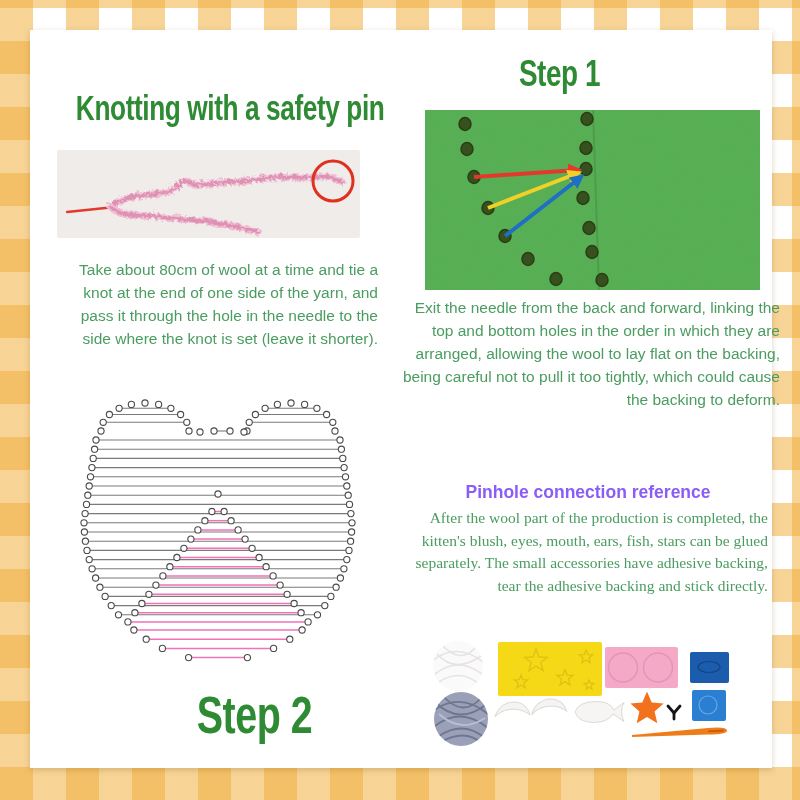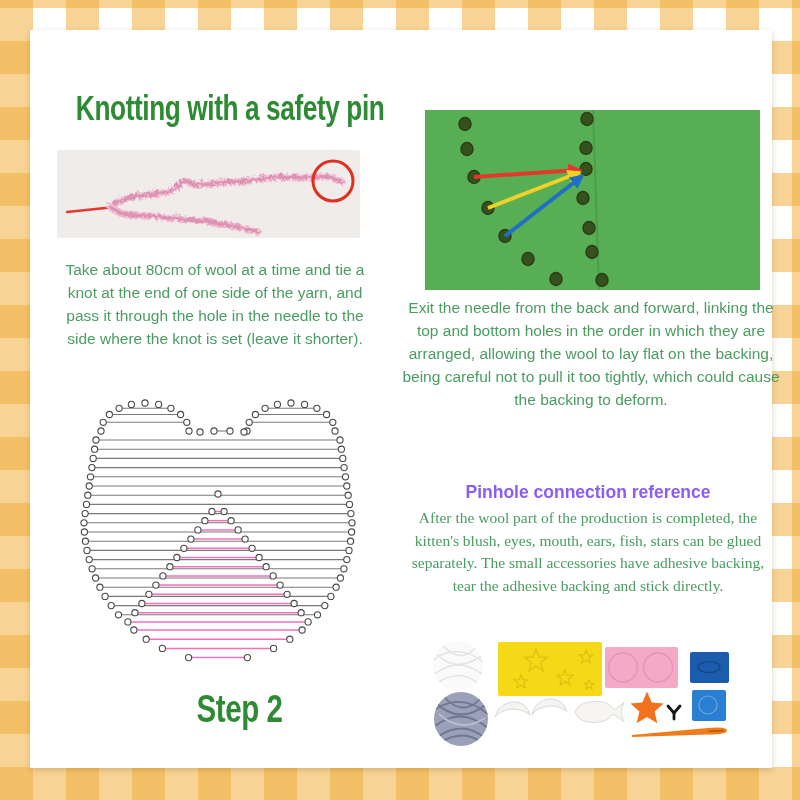--- a/index.html
+++ b/index.html
@@ -9,22 +9,22 @@
       repeating-linear-gradient(90deg, rgba(241,176,64,.55) 0 33px, rgba(255,255,255,0) 33px 66px),
       repeating-linear-gradient(0deg, rgba(241,176,64,.55) 0 33px, rgba(255,255,255,0) 33px 66px),
       #fff;}
   .card{position:absolute;left:30px;top:30px;width:742px;height:738px;background:#fff;
     box-shadow:0 2px 6px rgba(120,80,10,.25);}
   .abs{position:absolute;}
   .cond{display:inline-block;transform:scale(0.82,1.08);transform-origin:center;
     font-weight:bold;color:#2e8b33;letter-spacing:-0.5px;white-space:nowrap;}
   .title-main{left:12px;top:60px;width:346px;text-align:center;font-size:32px;}
   .step1{left:352px;top:24px;width:356px;text-align:center;font-size:34px;}
-  .step2{left:45px;top:658px;width:330px;text-align:center;font-size:36px;}
-  .body-text{color:#4a9c60;font-size:15.5px;line-height:23px;text-align:center;margin:0;}
+  .step2{left:60px;top:658px;width:330px;text-align:center;font-size:48px;}
+  .body-text{color:#4a9c60;font-size:15.5px;line-height:23px;text-align:right;margin:0;}
   .p-left{left:22px;top:228px;width:326px;}
   .p-right1{left:372px;top:266px;width:378px;}
   .p-right2{left:378px;top:477px;width:360px;line-height:22.5px;font-family:Liberation Serif, serif;}
   .ref-head{left:378px;top:452px;width:360px;text-align:center;
     font-weight:bold;font-size:17.5px;color:#8b5cf6;}
   svg{display:block;}
 </style>
 </head>
 <body>
 
@@ -204,20 +204,23 @@
           <circle cx="214.0" cy="431.0" r="3.1"></circle>
           <circle cx="230.0" cy="431.0" r="3.1"></circle>
           <circle cx="244.0" cy="432.0" r="3.1"></circle>
         </g>
       </svg>
 
     <div class="abs step2">
       <span class="cond">Step 2</span>
     </div>
 
+    <div class="abs step1">
+      <span class="cond">Step 1</span>
+    </div>
 
     <svg id="feltSvg" class="abs" style="left:395px;top:80px" width="335" height="180" viewBox="0 0 335 180">
         <defs>
           <filter id="ftex" x="0" y="0" width="100%" height="100%">
             <feTurbulence type="fractalNoise" baseFrequency="0.55" numOctaves="3" stitchTiles="stitch"></feTurbulence>
             <feColorMatrix type="matrix" values="0 0 0 0 0.09  0 0 0 0 0.33  0 0 0 0 0.10  0 0 0 0.45 0"></feColorMatrix>
           </filter>
           <marker id="ah0" viewBox="0 0 10 10" refX="7" refY="5" markerWidth="3.6" markerHeight="3.6" orient="auto">
             <path d="M0,0 L10,5 L0,10 z" fill="#e2392c"></path>
           </marker>

